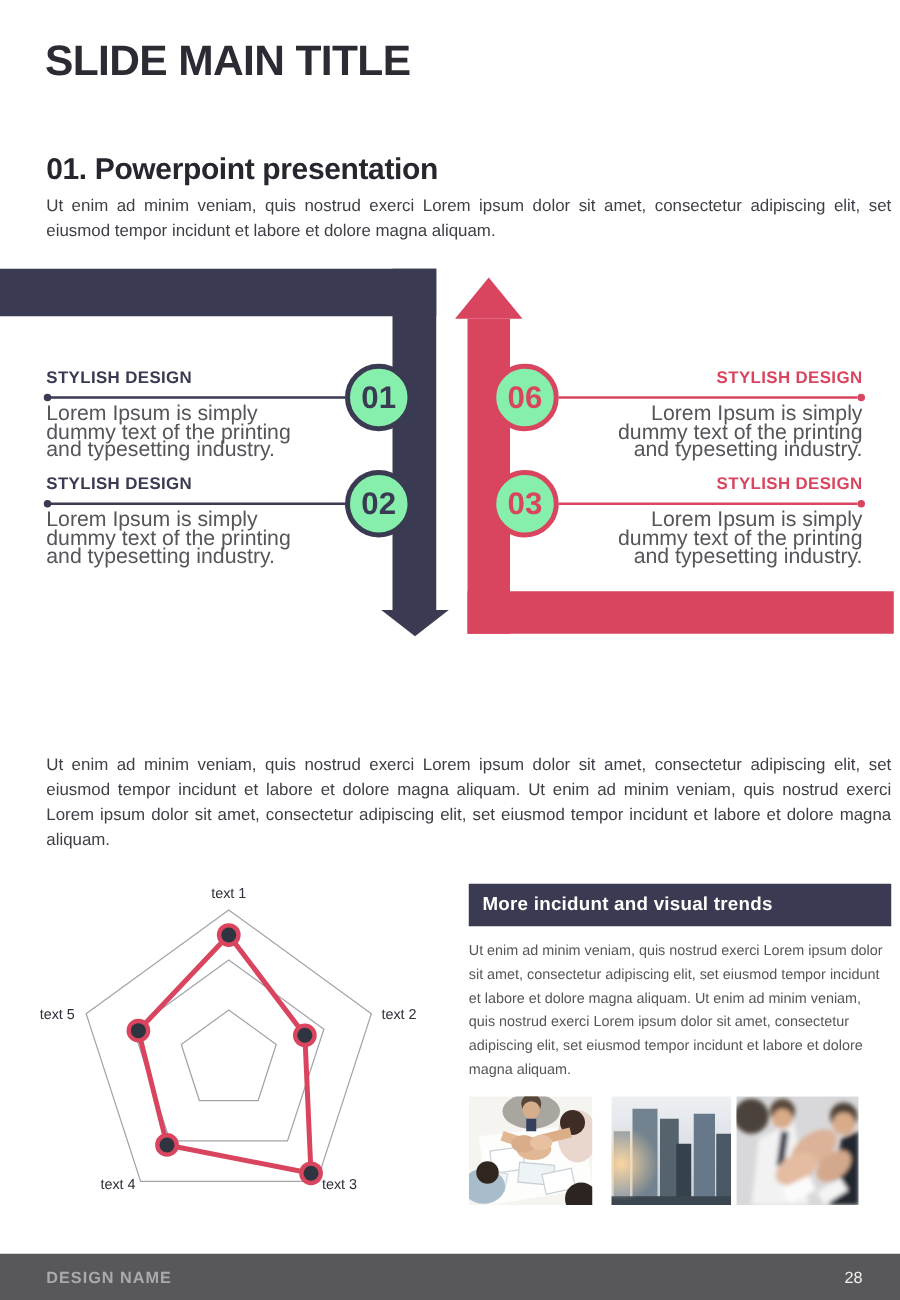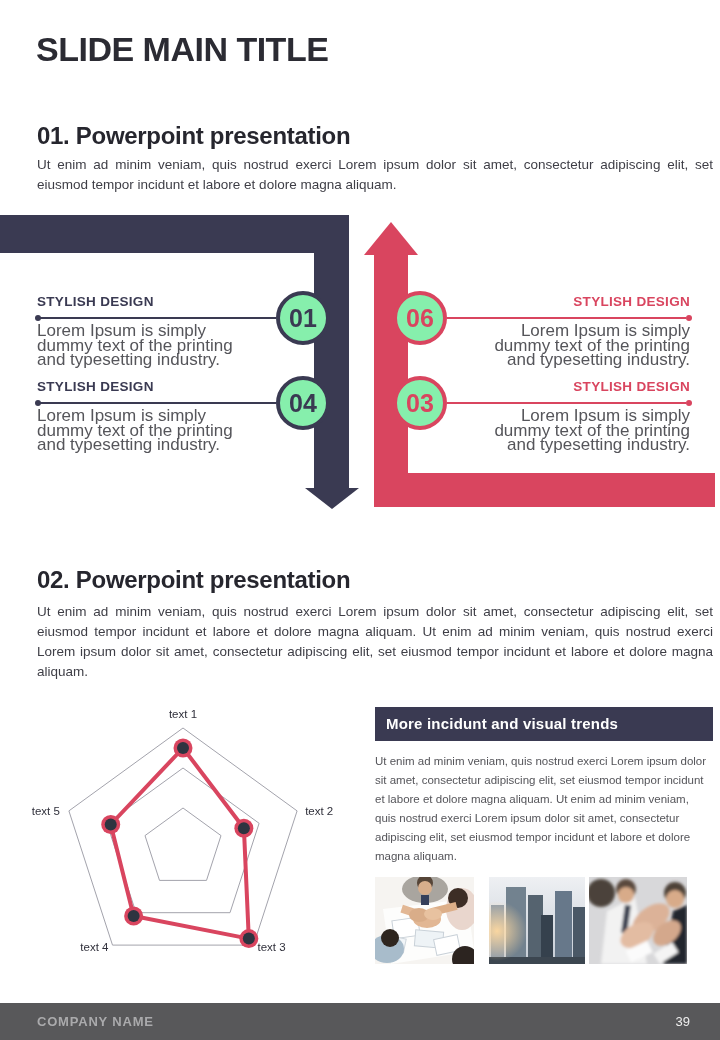--- a/index.html
+++ b/index.html
@@ -123,36 +123,35 @@
     <h3 class="item-title t-navy row1-title">STYLISH DESIGN</h3>
     <div class="conn-line l-navy row1-line"></div>
     <div class="conn-dot d-navy row1-dot"></div>
     <p class="item-body b-left row1-body">Lorem Ipsum is simply dummy text of the printing and typesetting industry.</p>
     <div class="num-circle c-navy c01">01</div>
 
     <h3 class="item-title t-navy row2-title">STYLISH DESIGN</h3>
     <div class="conn-line l-navy row2-line"></div>
     <div class="conn-dot d-navy row2-dot"></div>
     <p class="item-body b-left row2-body">Lorem Ipsum is simply dummy text of the printing and typesetting industry.</p>
-    <div class="num-circle c-navy c02">04</div>
+    <div class="num-circle c-navy c02">02</div>
 
     <h3 class="item-title t-red row1-title">STYLISH DESIGN</h3>
     <div class="conn-line l-red row1-line"></div>
     <div class="conn-dot d-red row1-dot"></div>
     <p class="item-body b-right row1-body">Lorem Ipsum is simply dummy text of the printing and typesetting industry.</p>
     <div class="num-circle c-red c03">06</div>
 
     <h3 class="item-title t-red row2-title">STYLISH DESIGN</h3>
     <div class="conn-line l-red row2-line"></div>
     <div class="conn-dot d-red row2-dot"></div>
     <p class="item-body b-right row2-body">Lorem Ipsum is simply dummy text of the printing and typesetting industry.</p>
     <div class="num-circle c-red c04">03</div>
   </div>
 
-  <h2 class="sec-heading s2">02. Powerpoint presentation</h2>
   <p class="sec-body s2">Ut enim ad minim veniam, quis nostrud exerci  Lorem ipsum dolor sit amet, consectetur adipiscing elit, set eiusmod tempor incidunt et labore et dolore magna aliquam. Ut enim ad minim veniam, quis nostrud exerci  Lorem ipsum dolor sit amet, consectetur adipiscing elit, set eiusmod tempor incidunt et labore et dolore magna aliquam.</p>
 
   <div class="radar-wrap">
     <svg id="radar-svg" width="320" height="262" viewBox="0 0 320 262" xmlns="http://www.w3.org/2000/svg">
         <polygon points="158.0,105.0 196.0,132.6 181.5,177.4 134.5,177.4 120.0,132.6" fill="none" stroke="#a3a3ac" stroke-width="1"></polygon>
         <polygon points="158.0,65.0 234.1,120.3 205.0,209.7 111.0,209.7 81.9,120.3" fill="none" stroke="#a3a3ac" stroke-width="1"></polygon>
         <polygon points="158.0,25.0 272.1,107.9 228.5,242.1 87.5,242.1 43.9,107.9" fill="none" stroke="#a3a3ac" stroke-width="1"></polygon>
         <polygon points="158.0,45.0 218.9,125.2 223.8,235.6 108.6,213.0 85.7,121.5" fill="none" stroke="#d9455f" stroke-width="4" stroke-linejoin="round"></polygon>
         <circle cx="158" cy="45" r="9.5" fill="#d9455f"></circle>
         <circle cx="158" cy="45" r="6" fill="#2e3440"></circle>
@@ -242,17 +241,17 @@
         <ellipse cx="62" cy="42" rx="21" ry="12" fill="#dcb298" transform="rotate(-35 62 42)"></ellipse>
         <ellipse cx="48" cy="58" rx="18" ry="11" fill="#e3bca2" transform="rotate(-30 48 58)"></ellipse>
         <ellipse cx="78" cy="56" rx="16" ry="10" fill="#d4a88c" transform="rotate(-40 78 56)"></ellipse>
         <rect x="38" y="68" width="24" height="13" fill="#fbfbfb" transform="rotate(-25 50 74)"></rect>
         <rect x="66" y="70" width="22" height="12" fill="#f4f4f4" transform="rotate(-32 77 76)"></rect>
       </g>
     </svg>
   </div>
 
   <div class="footer-bar">
-    <span class="footer-company">COMPANY NAME</span>
-    <span class="footer-page">39</span>
+    <span class="footer-company">DESIGN NAME</span>
+    <span class="footer-page">28</span>
   </div>
 
 </div>
 
 </body></html>

